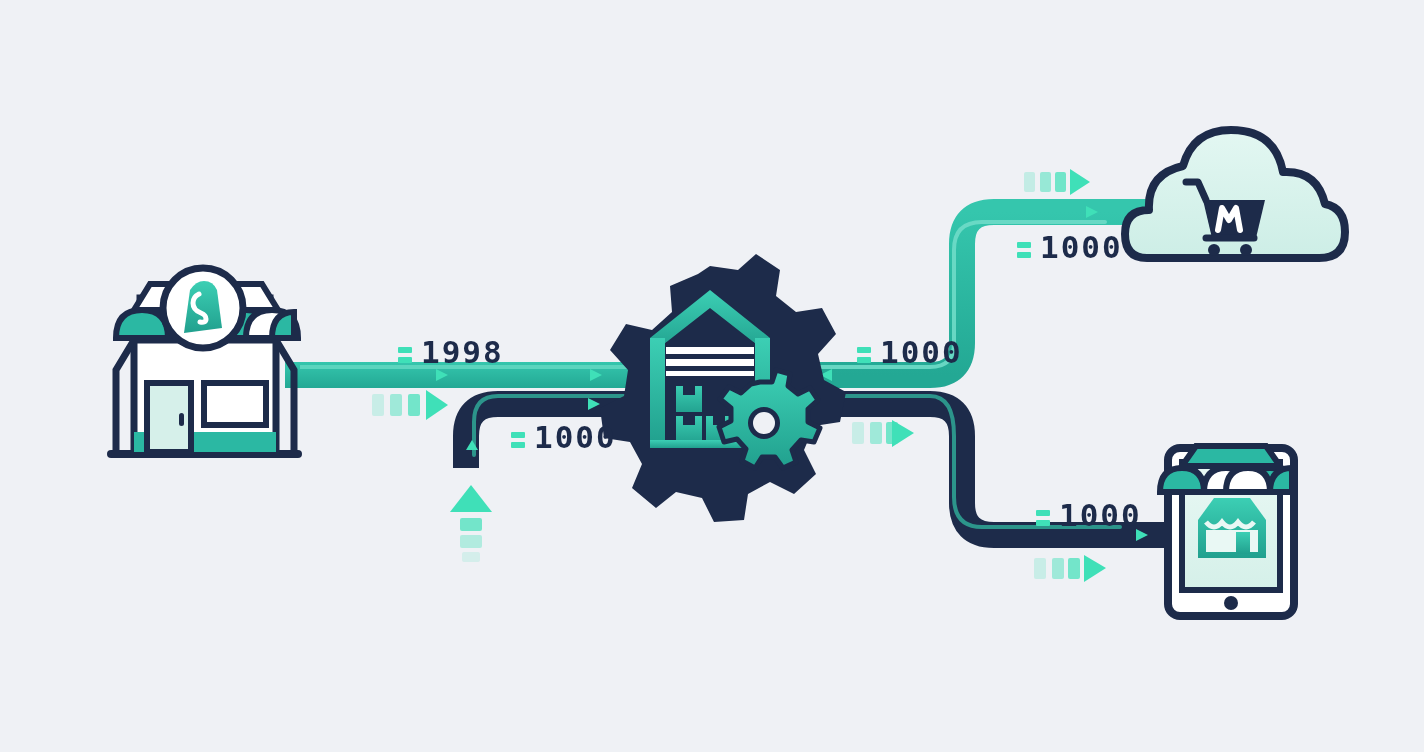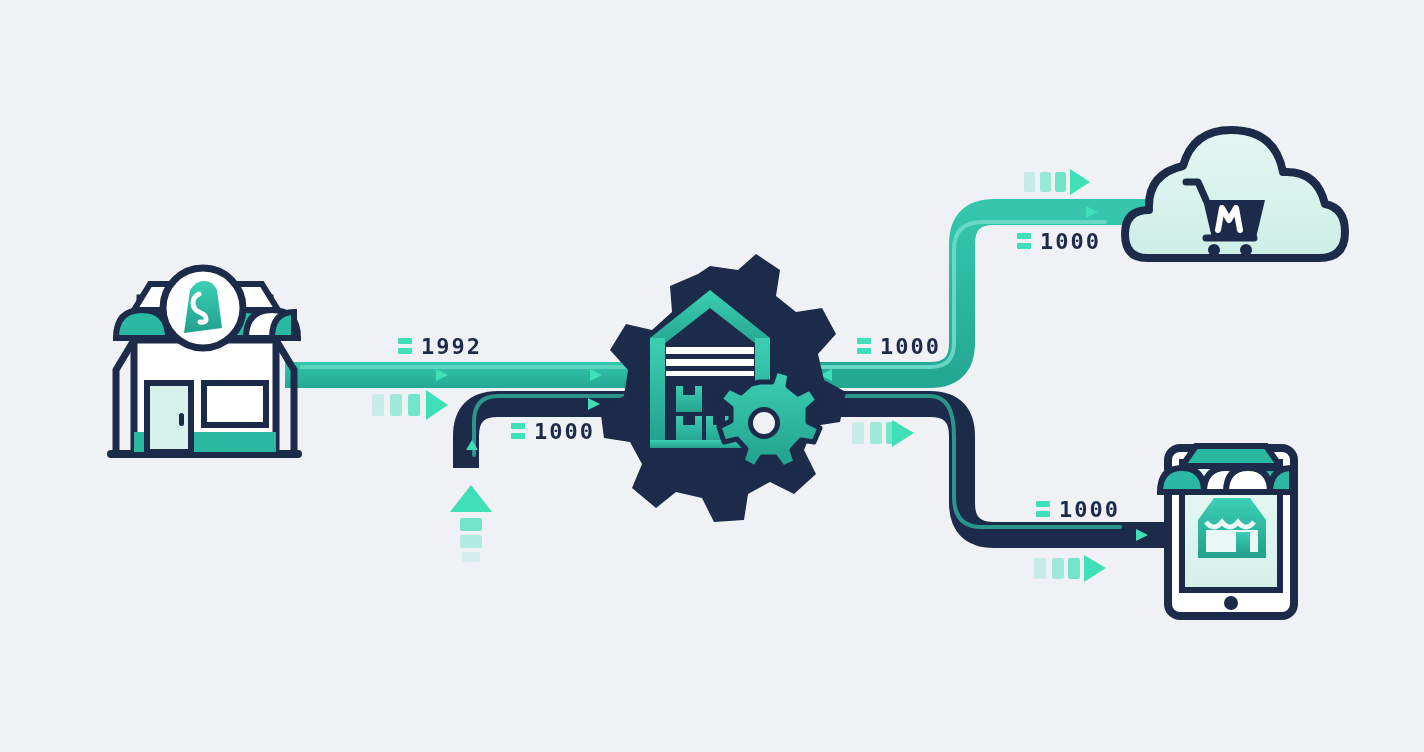--- a/index.html
+++ b/index.html
@@ -9,21 +9,21 @@
     background:#eff1f5;
     font-family:"Liberation Sans", sans-serif;
     overflow:hidden;
     position:relative;
   }
   #stage{position:absolute;inset:0;width:1424px;height:752px;}
   svg.layer{position:absolute;left:0;top:0;width:1424px;height:752px;}
   .qty-label{
     position:absolute;
     font-family:"DejaVu Sans Mono","Liberation Mono",monospace;
-    font-size:22px;
+    font-size:31px;
     font-weight:700;
     letter-spacing:2px;
     color:#1d2b4a;
     white-space:nowrap;
     user-select:none;
   }
   .qty-label .tick{
     display:inline-block;
     width:14px;height:20px;
     margin-right:9px;
@@ -230,21 +230,21 @@
       <path d="M1182 466 L 1196 446 L 1266 446 L 1280 466 Z" fill="#2bb8a3" stroke="#1d2b4a" stroke-width="6"></path>
 
       <path d="M1198 520 L 1214 498 L 1250 498 L 1266 520 L 1266 558 L 1198 558 Z" fill="url(#tealGradIcon)"></path>
       <path d="M1206 522 q8 10 16 0 q8 10 16 0 q8 10 16 0" fill="none" stroke="#e9f8f4" stroke-width="5"></path>
       <rect x="1206" y="530" width="52" height="22" fill="#e9f8f4"></rect>
       <rect x="1236" y="532" width="14" height="22" fill="url(#tealGradIcon)"></rect>
     </g>
   </svg>
 
   <div class="qty-label" style="left:398px;top:334px;">
-    <span class="tick"></span><span>1992</span>
+    <span class="tick"></span><span>1998</span>
   </div>
 
   <div class="qty-label" style="left:511px;top:419px;">
     <span class="tick"></span><span>1000</span>
   </div>
 
   <div class="qty-label" style="left:857px;top:334px;">
     <span class="tick"></span><span>1000</span>
   </div>
 

